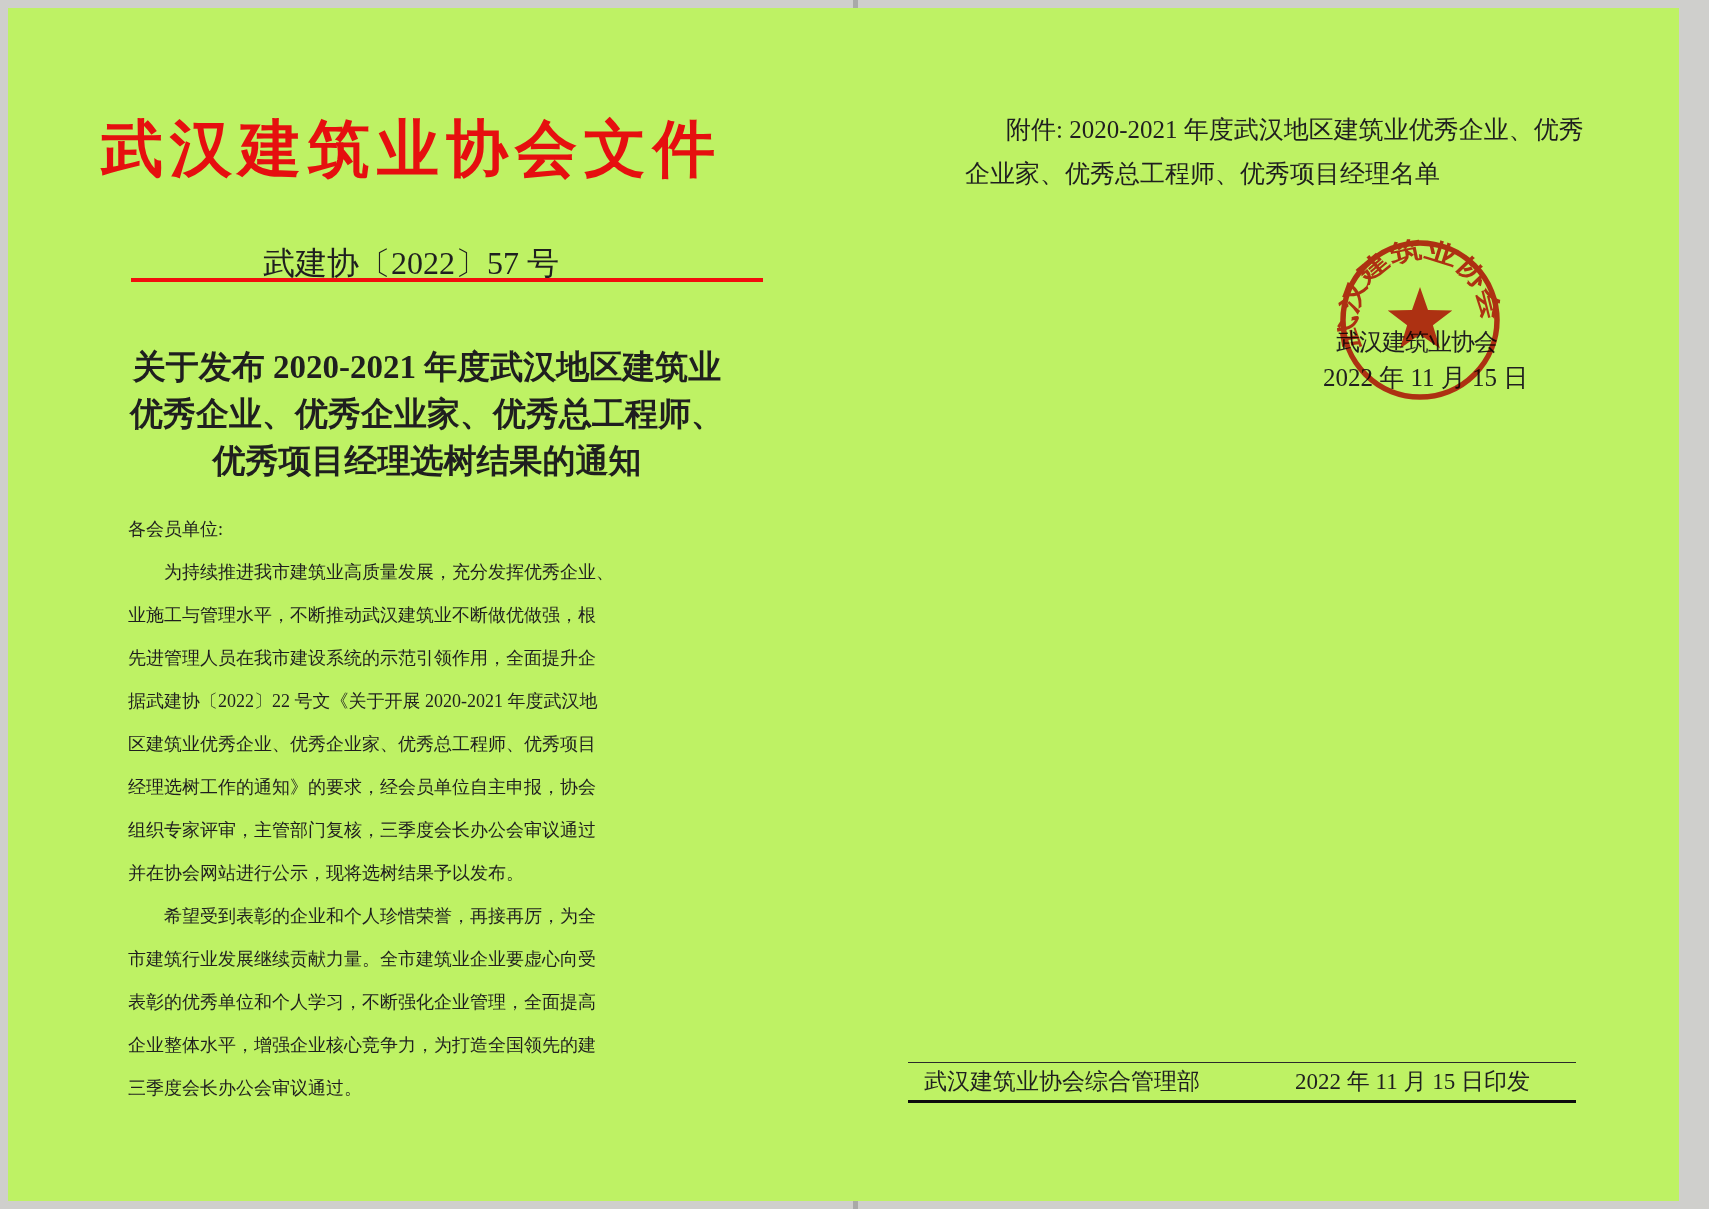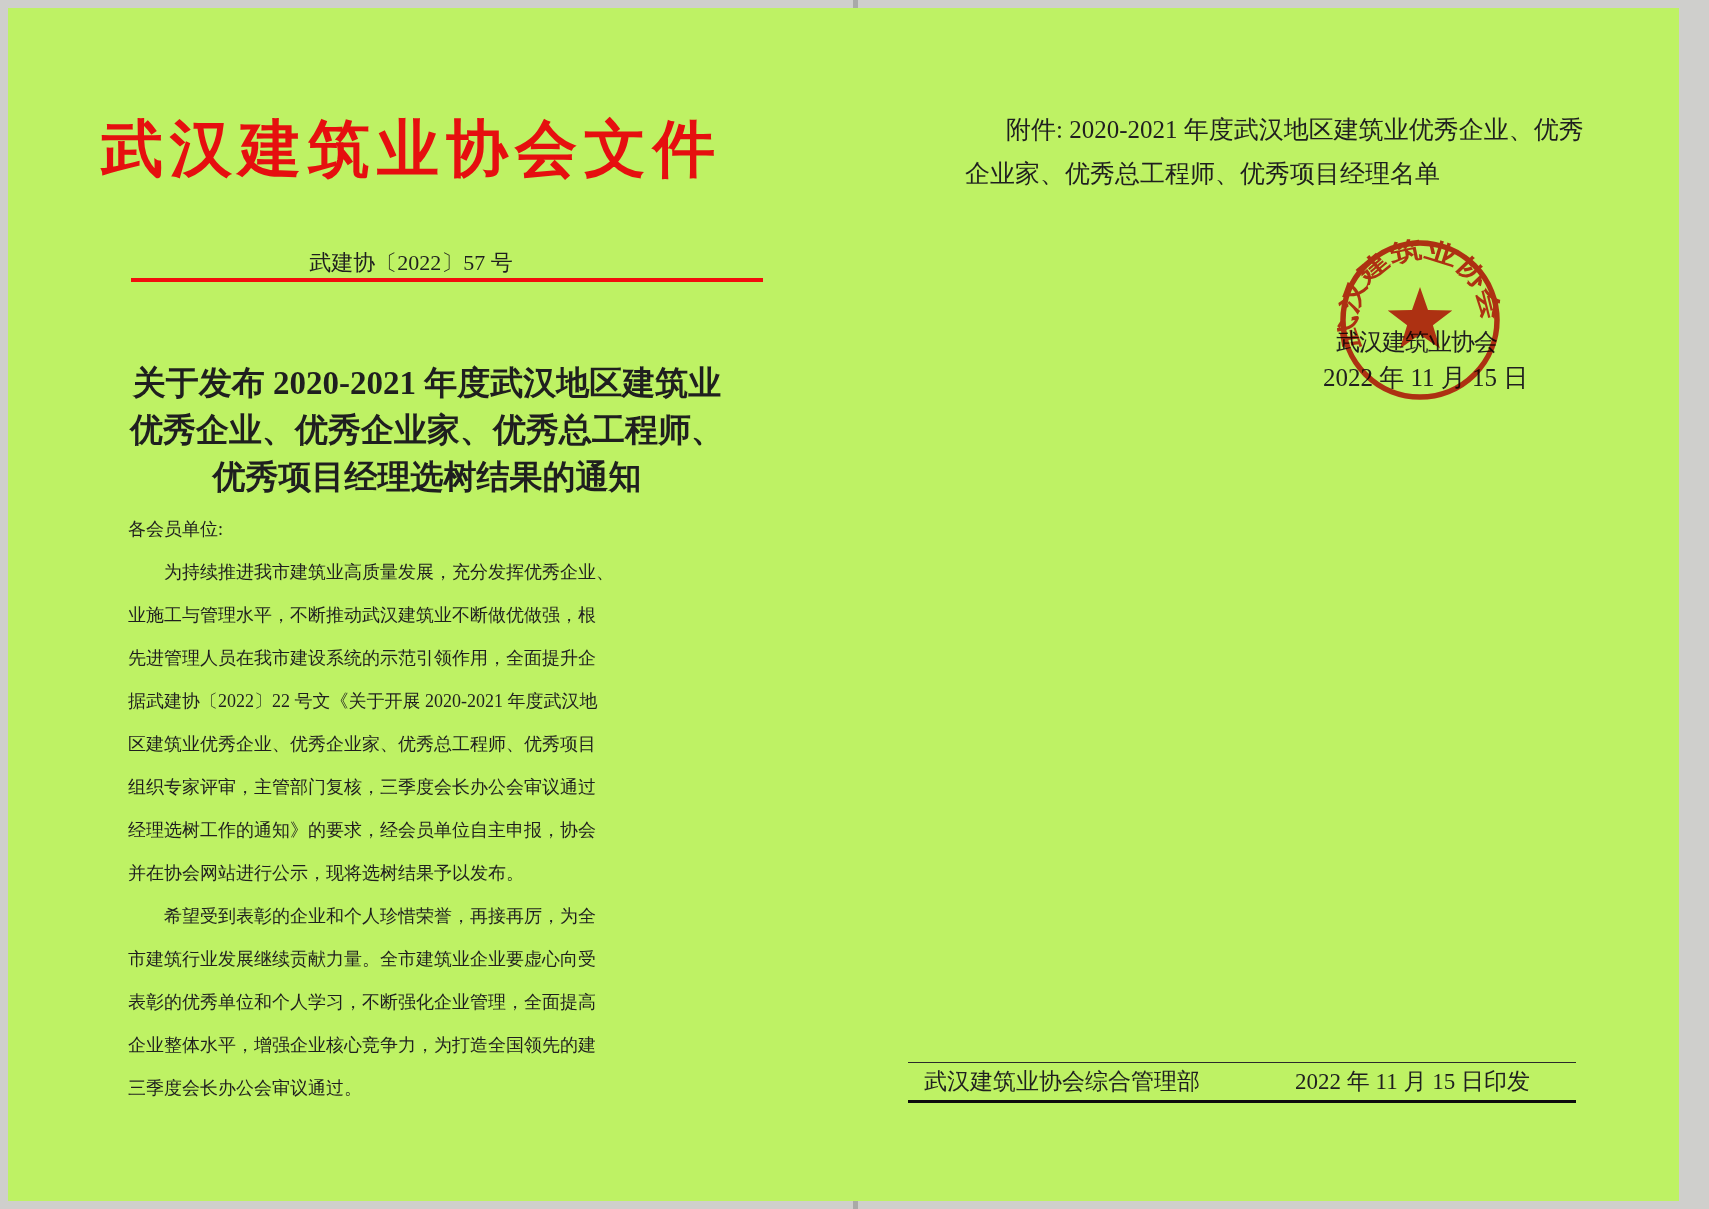--- a/index.html
+++ b/index.html
@@ -22,28 +22,28 @@
   .page-divider{position:absolute;left:853px;top:0;width:5px;height:1209px;background:#a9a9a7;}
 
   
   .masthead{
     position:absolute;left:93px;top:96px;width:620px;
     text-align:center;font-size:62px;line-height:90px;font-weight:900;
     letter-spacing:7px;color:var(--masthead-red);white-space:nowrap;
   }
   .doc-number{
     position:absolute;left:93px;top:240px;width:620px;
-    text-align:center;font-size:22px;line-height:30px;white-space:nowrap;
+    text-align:center;font-size:32px;line-height:30px;white-space:nowrap;
   }
   .red-rule{
     position:absolute;left:123px;top:270px;width:632px;height:4px;
     background:var(--rule-red);
   }
   .notice-title{
-    position:absolute;left:109px;top:352px;width:620px;
+    position:absolute;left:109px;top:336px;width:620px;
     text-align:center;font-weight:bold;font-size:33px;line-height:47px;
   }
   .notice-title .tline{white-space:nowrap;}
   .body-text{
     position:absolute;left:120px;top:500px;width:612px;
     font-size:18px;line-height:43px;
   }
   .body-text .tline{white-space:nowrap;}
 
   
@@ -87,22 +87,22 @@
         <div class="tline">优秀企业、优秀企业家、优秀总工程师、</div>
         <div class="tline">优秀项目经理选树结果的通知</div>
       </div>
     <div class="body-text">
         <div class="tline">各会员单位:</div>
         <div class="tline">　　为持续推进我市建筑业高质量发展，充分发挥优秀企业、</div>
         <div class="tline">业施工与管理水平，不断推动武汉建筑业不断做优做强，根</div>
         <div class="tline">先进管理人员在我市建设系统的示范引领作用，全面提升企</div>
         <div class="tline">据武建协〔2022〕22 号文《关于开展 2020-2021 年度武汉地</div>
         <div class="tline">区建筑业优秀企业、优秀企业家、优秀总工程师、优秀项目</div>
+        <div class="tline">经理选树工作的通知》的要求，经会员单位自主申报，协会</div>
         <div class="tline">组织专家评审，主管部门复核，三季度会长办公会审议通过</div>
-        <div class="tline">经理选树工作的通知》的要求，经会员单位自主申报，协会</div>
         <div class="tline">并在协会网站进行公示，现将选树结果予以发布。</div>
         <div class="tline">　　希望受到表彰的企业和个人珍惜荣誉，再接再厉，为全</div>
         <div class="tline">市建筑行业发展继续贡献力量。全市建筑业企业要虚心向受</div>
         <div class="tline">表彰的优秀单位和个人学习，不断强化企业管理，全面提高</div>
         <div class="tline">企业整体水平，增强企业核心竞争力，为打造全国领先的建</div>
         <div class="tline">三季度会长办公会审议通过。</div>
       </div>
   </div>
 
   <div class="page-divider"></div>

